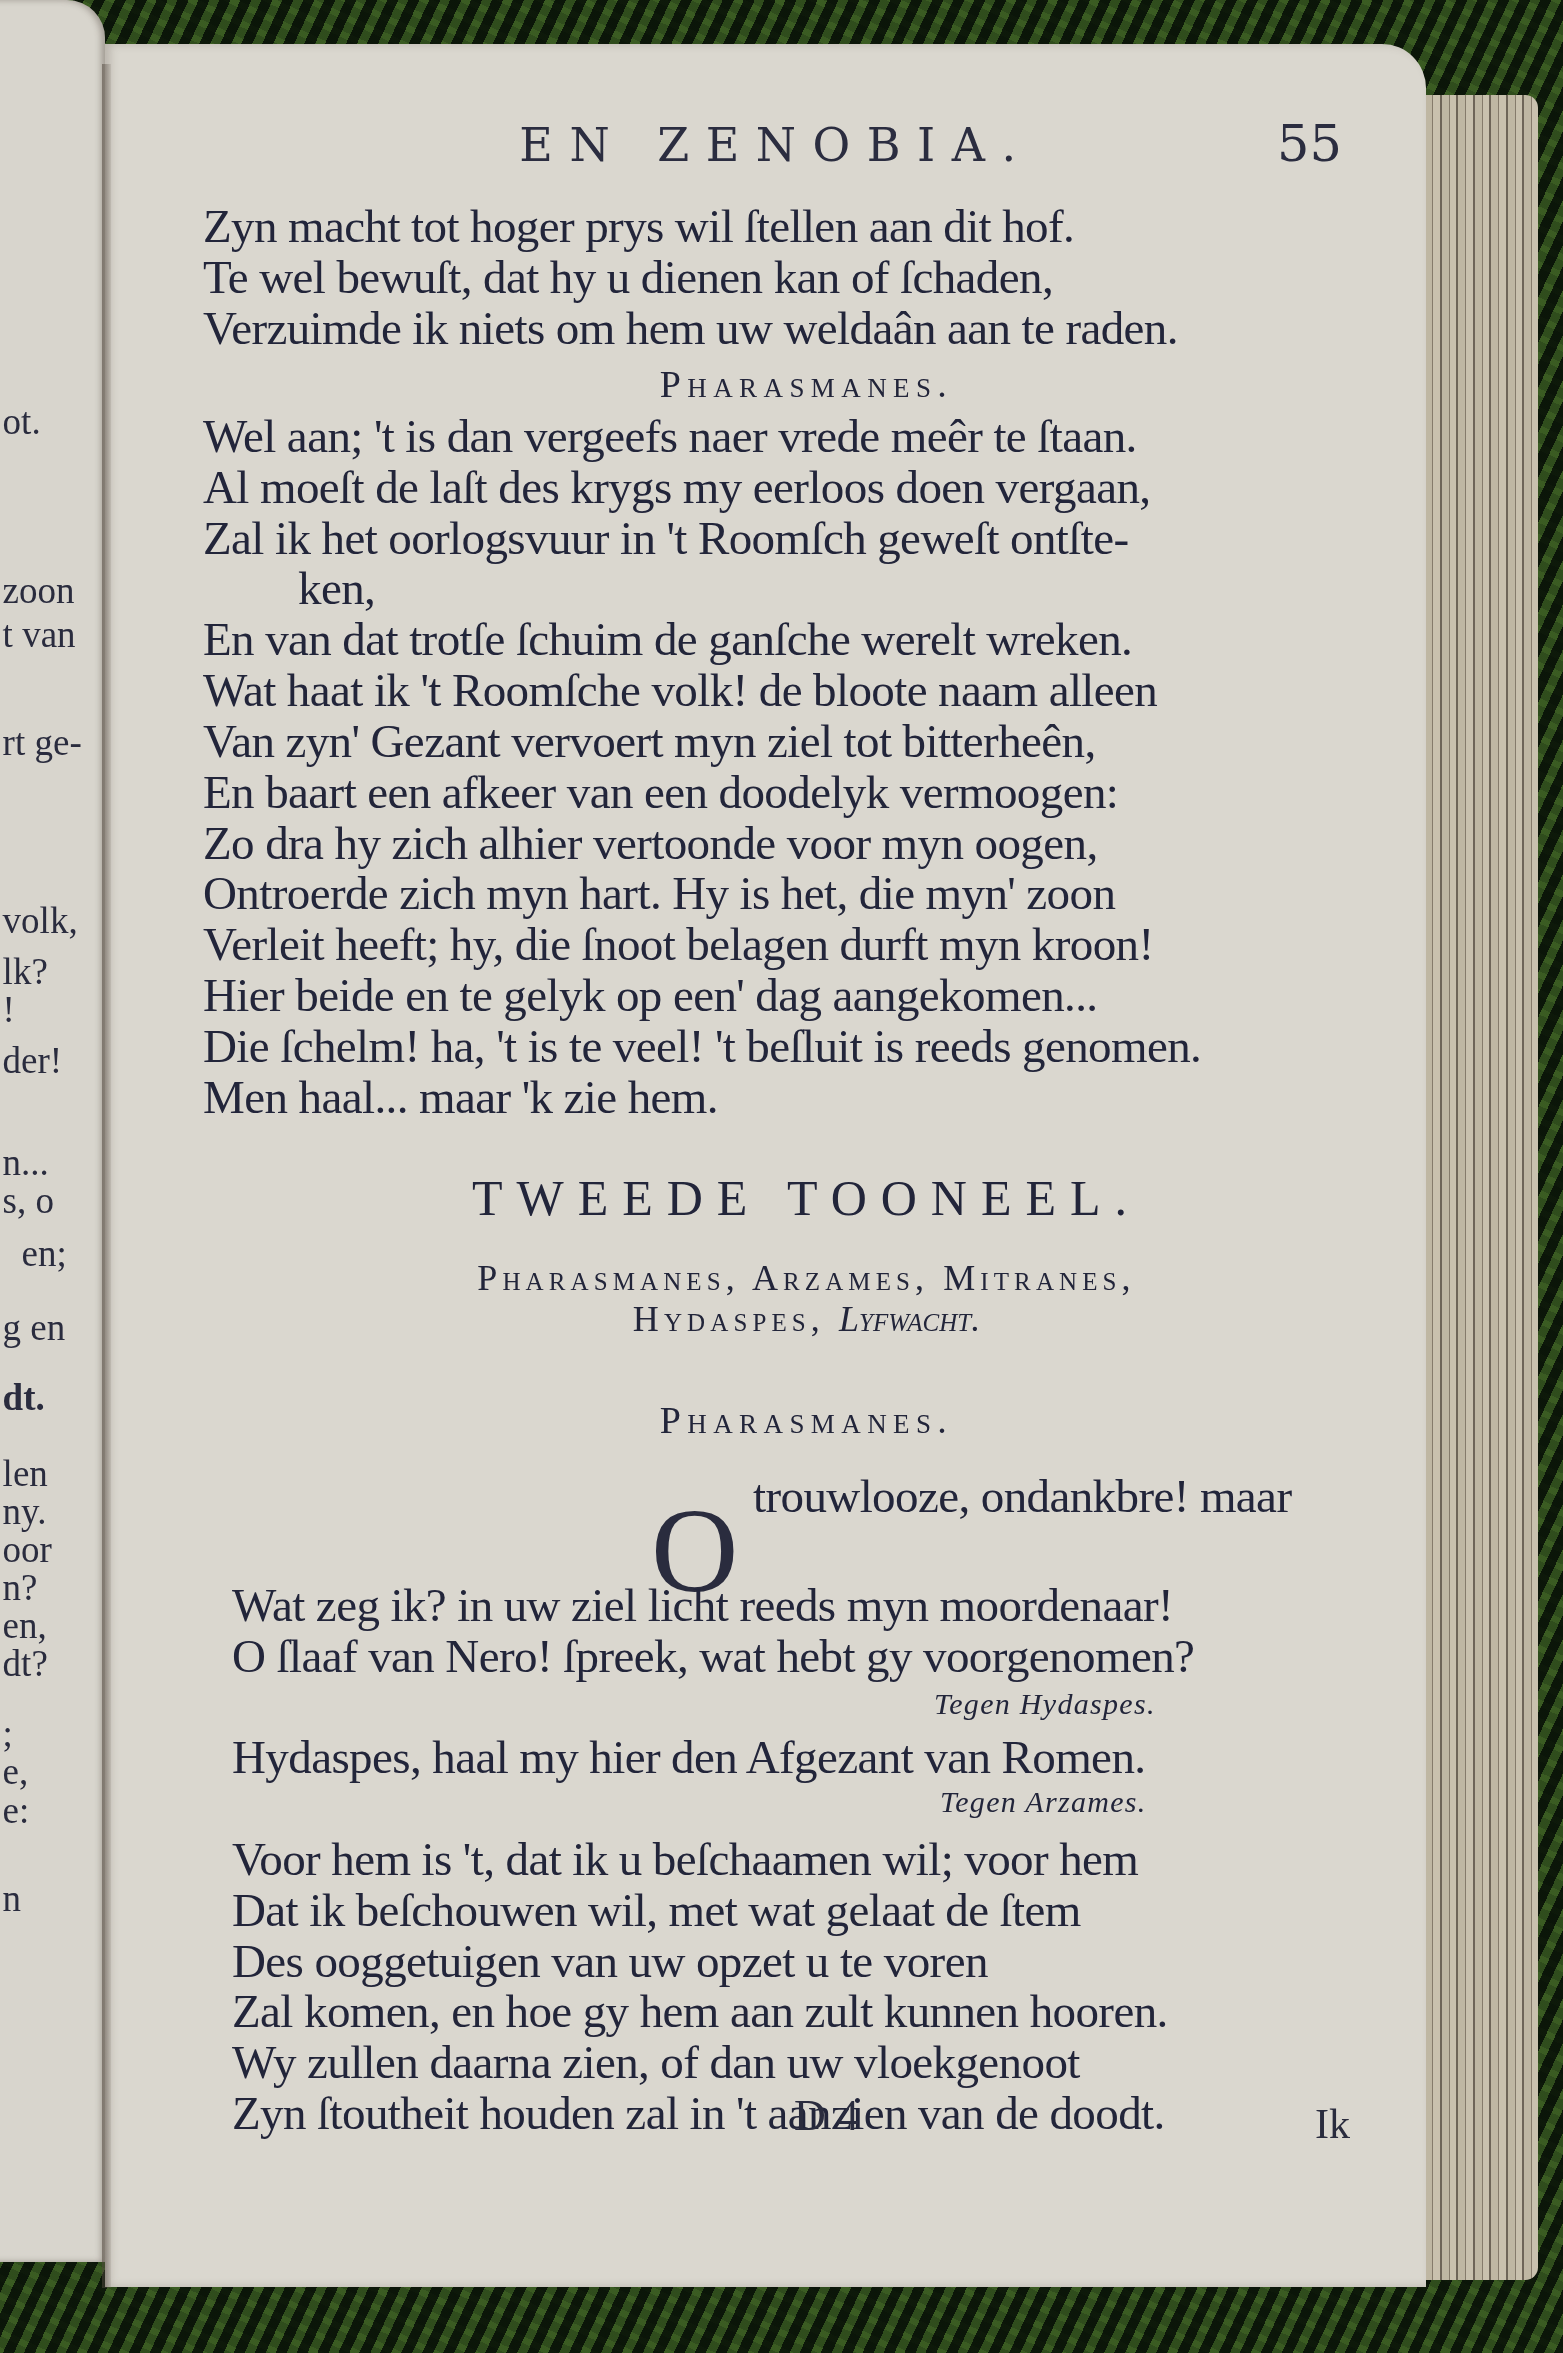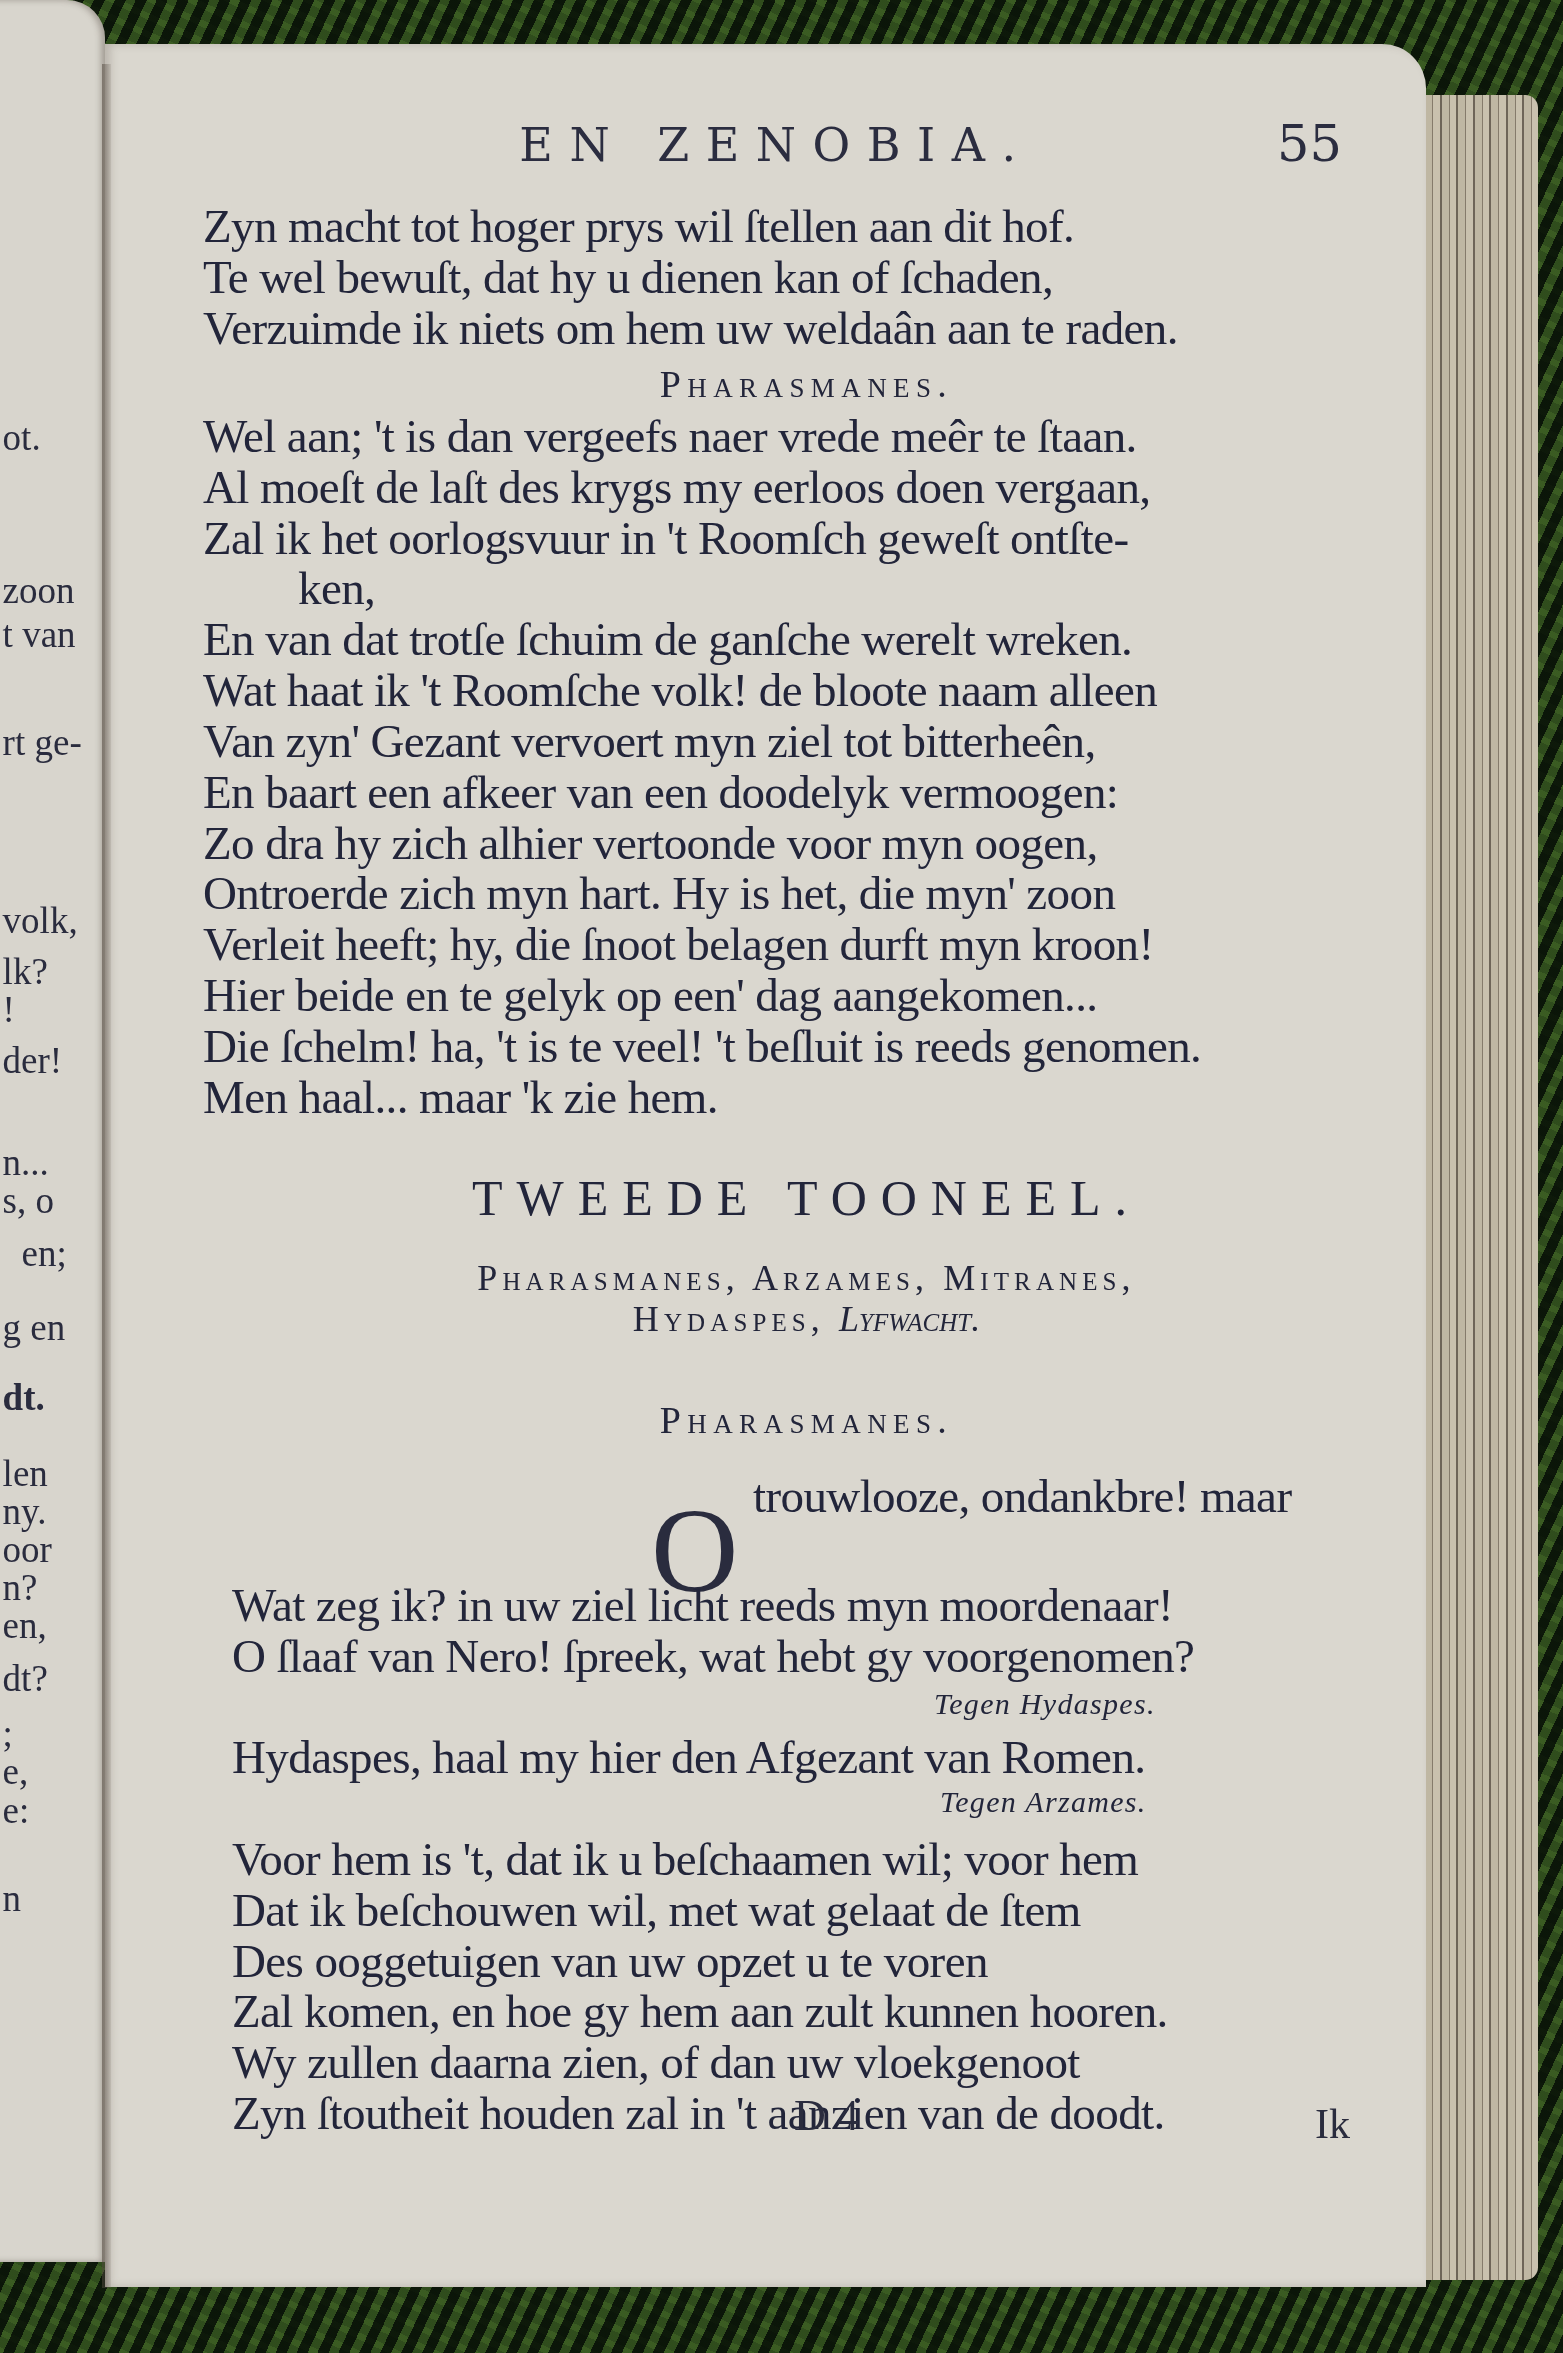--- a/index.html
+++ b/index.html
@@ -77,39 +77,39 @@
   .footer-sig { position:absolute; left:794px; top:2090px; font-size:44px; color:#2a2c3e; font-family:"Liberation Serif", serif; }
   .catchword { position:absolute; left:1315px; top:2100px; font-size:42px; color:#2a2c3e; font-family:"Liberation Serif", serif; }
   .sc { font-variant: small-caps; }
 </style>
 </head>
 <body>
 
 <div class="cloth"></div>
 
 <div class="left-page">
-  <span class="left-frag" style="top:419px;text-align:right;">ot.</span>
+  <span class="left-frag" style="top:403px;text-align:right;">ot.</span>
   <span class="left-frag" style="top:572px;">zoon</span>
   <span class="left-frag" style="top:616px;">t van</span>
   <span class="left-frag" style="top:724px;">rt ge-</span>
   <span class="left-frag" style="top:902px;">volk,</span>
   <span class="left-frag" style="top:953px;">lk?</span>
   <span class="left-frag" style="top:991px;">!</span>
   <span class="left-frag" style="top:1042px;">der!</span>
   <span class="left-frag" style="top:1144px;">n...</span>
   <span class="left-frag" style="top:1182px;">s, o</span>
   <span class="left-frag" style="top:1235px;margin-left:19px;">en;</span>
   <span class="left-frag" style="top:1309px;">g en</span>
   <span class="left-frag" style="top:1379px;font-weight:bold;">dt.</span>
   <span class="left-frag" style="top:1455px;">len</span>
   <span class="left-frag" style="top:1493px;">ny.</span>
   <span class="left-frag" style="top:1531px;">oor</span>
   <span class="left-frag" style="top:1569px;">n?</span>
   <span class="left-frag" style="top:1607px;">en,</span>
-  <span class="left-frag" style="top:1645px;margin-top:15px;">dt?</span>
+  <span class="left-frag" style="top:1645px;">dt?</span>
   <span class="left-frag" style="top:1715px;">;</span>
   <span class="left-frag" style="top:1753px;">e,</span>
   <span class="left-frag" style="top:1792px;">e:</span>
   <span class="left-frag" style="top:1880px;">n</span>
 </div>
 
 <div class="page-block"></div>
 <div class="right-page"></div>
 <div class="gutter"></div>
 

